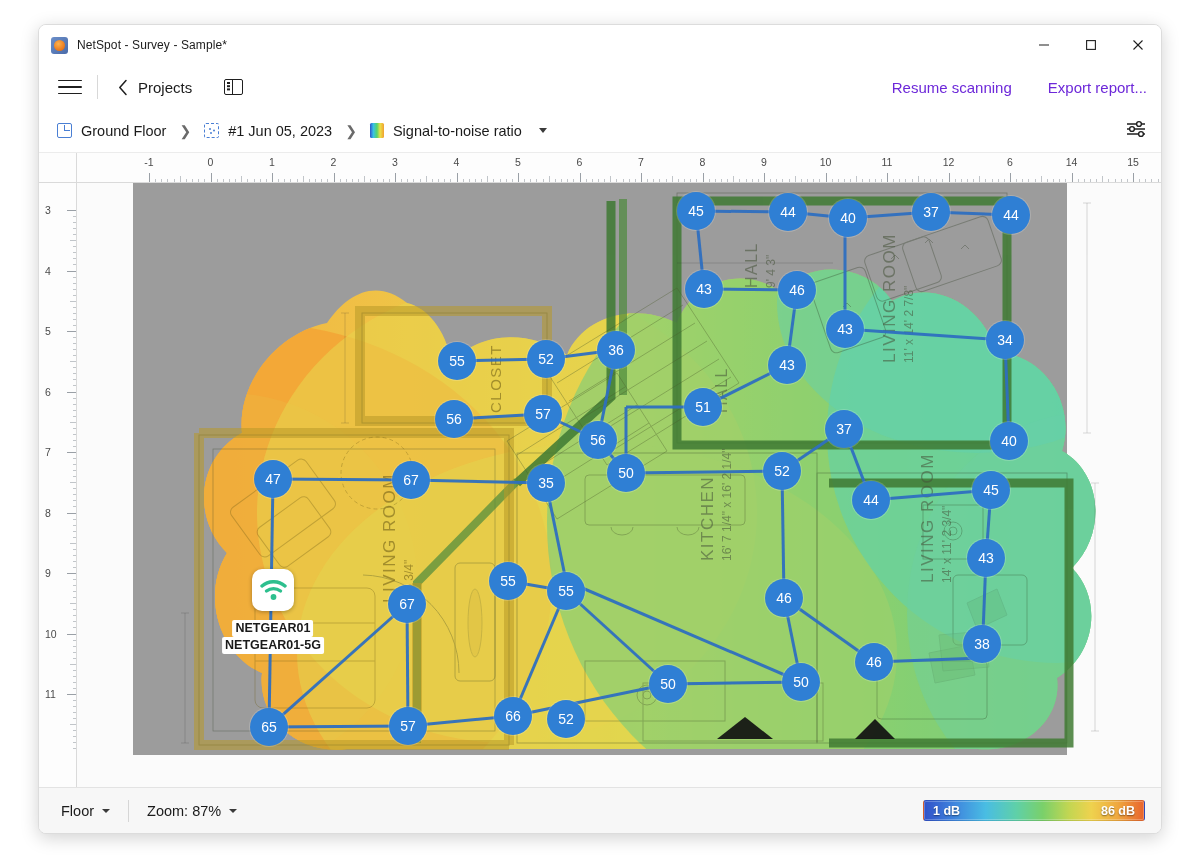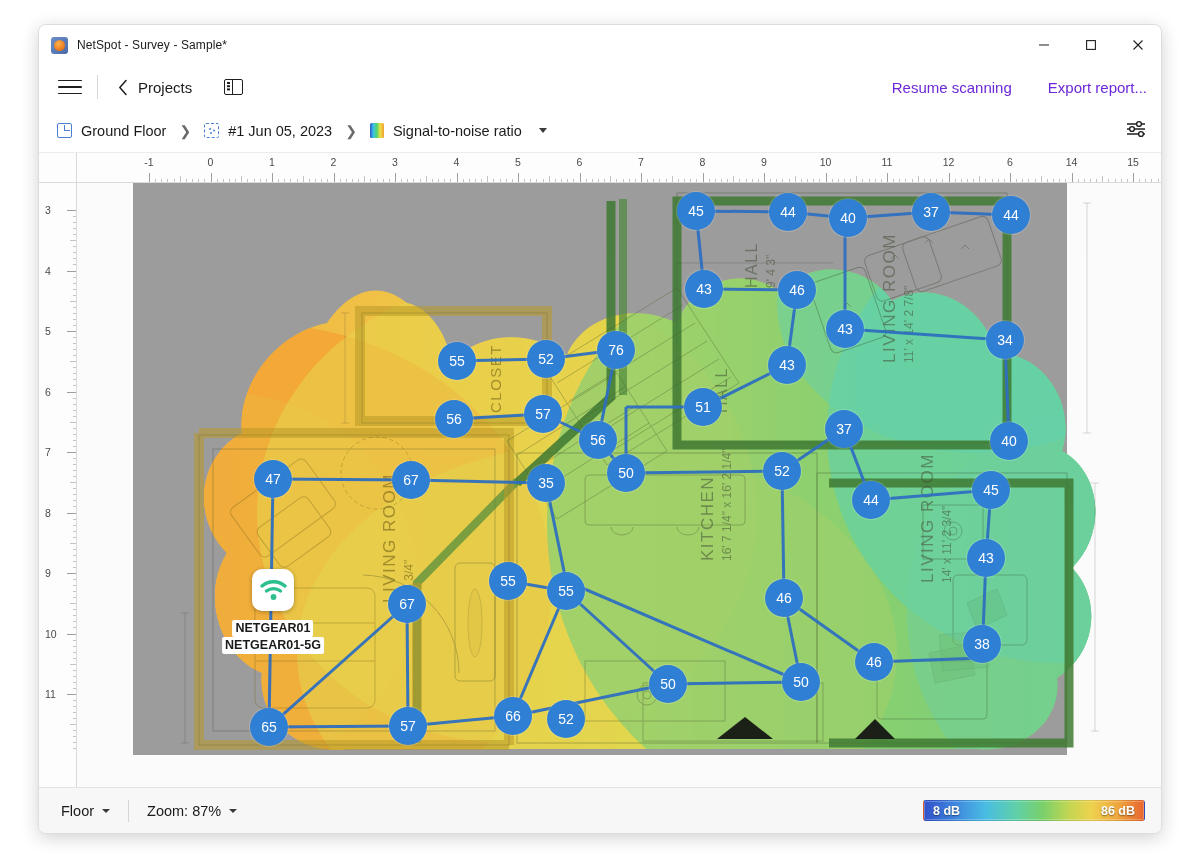--- a/index.html
+++ b/index.html
@@ -493,21 +493,21 @@
         <div class="pt" style="left:711px;top:29px">44</div>
         <div class="pt" style="left:771px;top:35px">40</div>
         <div class="pt" style="left:854px;top:29px">37</div>
         <div class="pt" style="left:934px;top:32px">44</div>
         <div class="pt" style="left:627px;top:106px">43</div>
         <div class="pt" style="left:720px;top:107px">46</div>
         <div class="pt" style="left:768px;top:146px">43</div>
         <div class="pt" style="left:928px;top:157px">34</div>
         <div class="pt" style="left:380px;top:178px">55</div>
         <div class="pt" style="left:469px;top:176px">52</div>
-        <div class="pt" style="left:539px;top:167px">76</div>
+        <div class="pt" style="left:539px;top:167px">36</div>
         <div class="pt" style="left:710px;top:182px">43</div>
         <div class="pt" style="left:377px;top:236px">56</div>
         <div class="pt" style="left:466px;top:231px">57</div>
         <div class="pt" style="left:626px;top:224px">51</div>
         <div class="pt" style="left:767px;top:246px">37</div>
         <div class="pt" style="left:521px;top:257px">56</div>
         <div class="pt" style="left:932px;top:258px">40</div>
         <div class="pt" style="left:549px;top:290px">50</div>
         <div class="pt" style="left:705px;top:288px">52</div>
         <div class="pt" style="left:794px;top:317px">44</div>
@@ -835,17 +835,17 @@
     <div class="sb-item">
       <span>Floor</span>
       <span class="chev-sm"></span>
     </div>
     <div class="sb-sep"></div>
     <div class="sb-item">
       <span>Zoom: 87%</span>
       <span class="chev-sm"></span>
     </div>
     <div class="legend">
-      <span>8 dB</span>
+      <span>1 dB</span>
       <span>86 dB</span>
     </div>
   </div>
 </div>
 
 </body></html>

